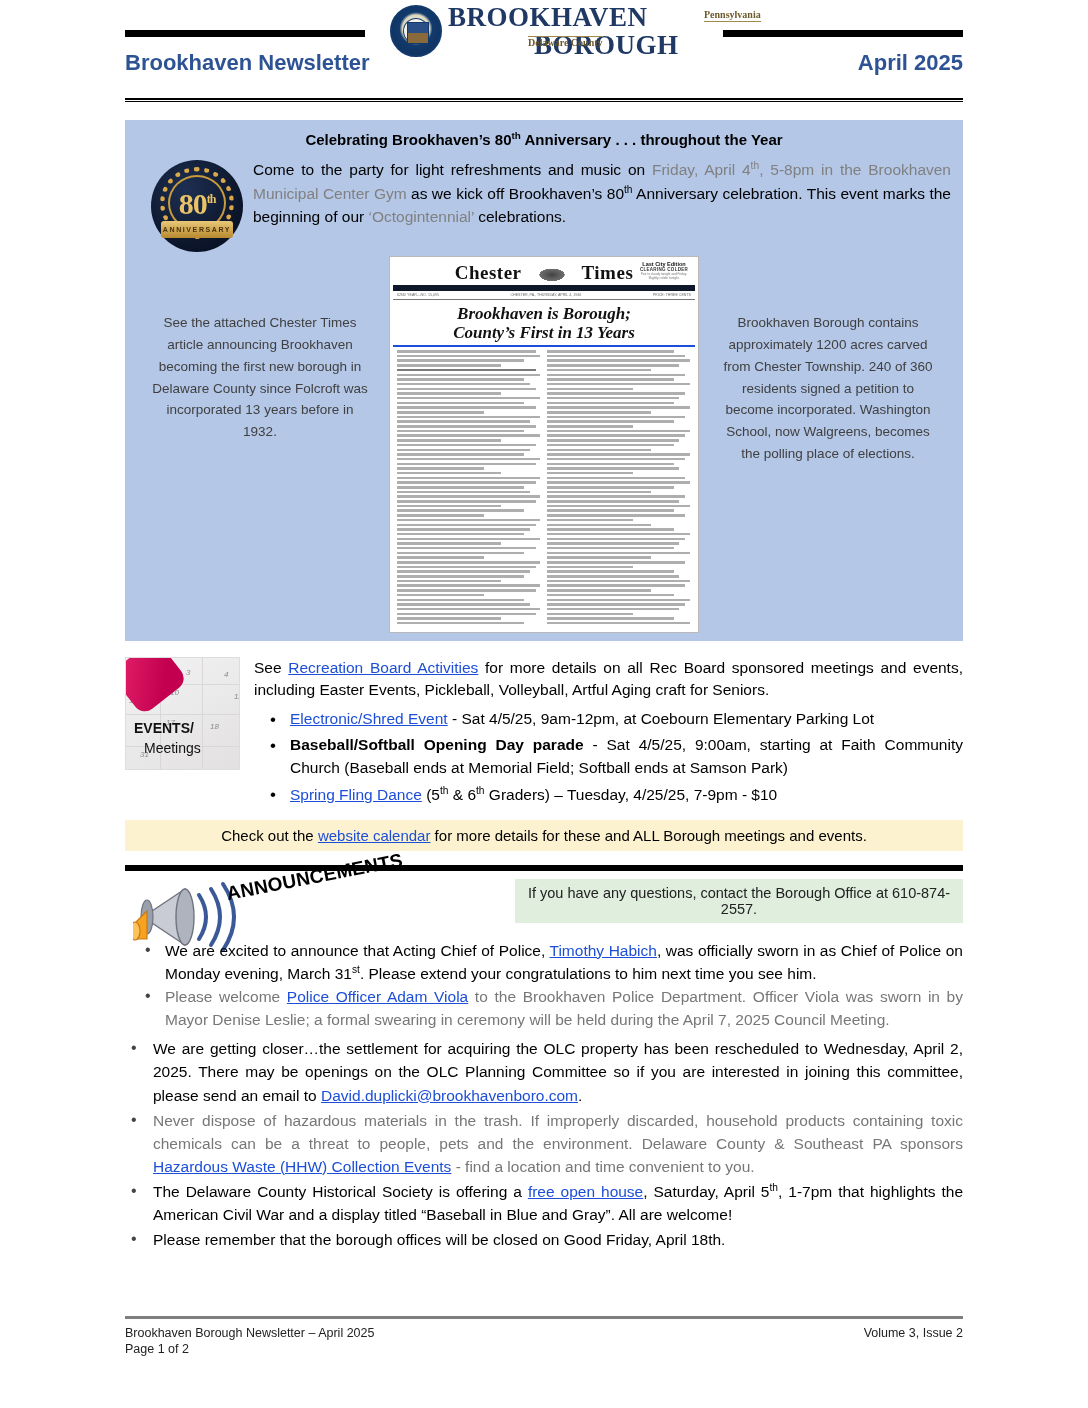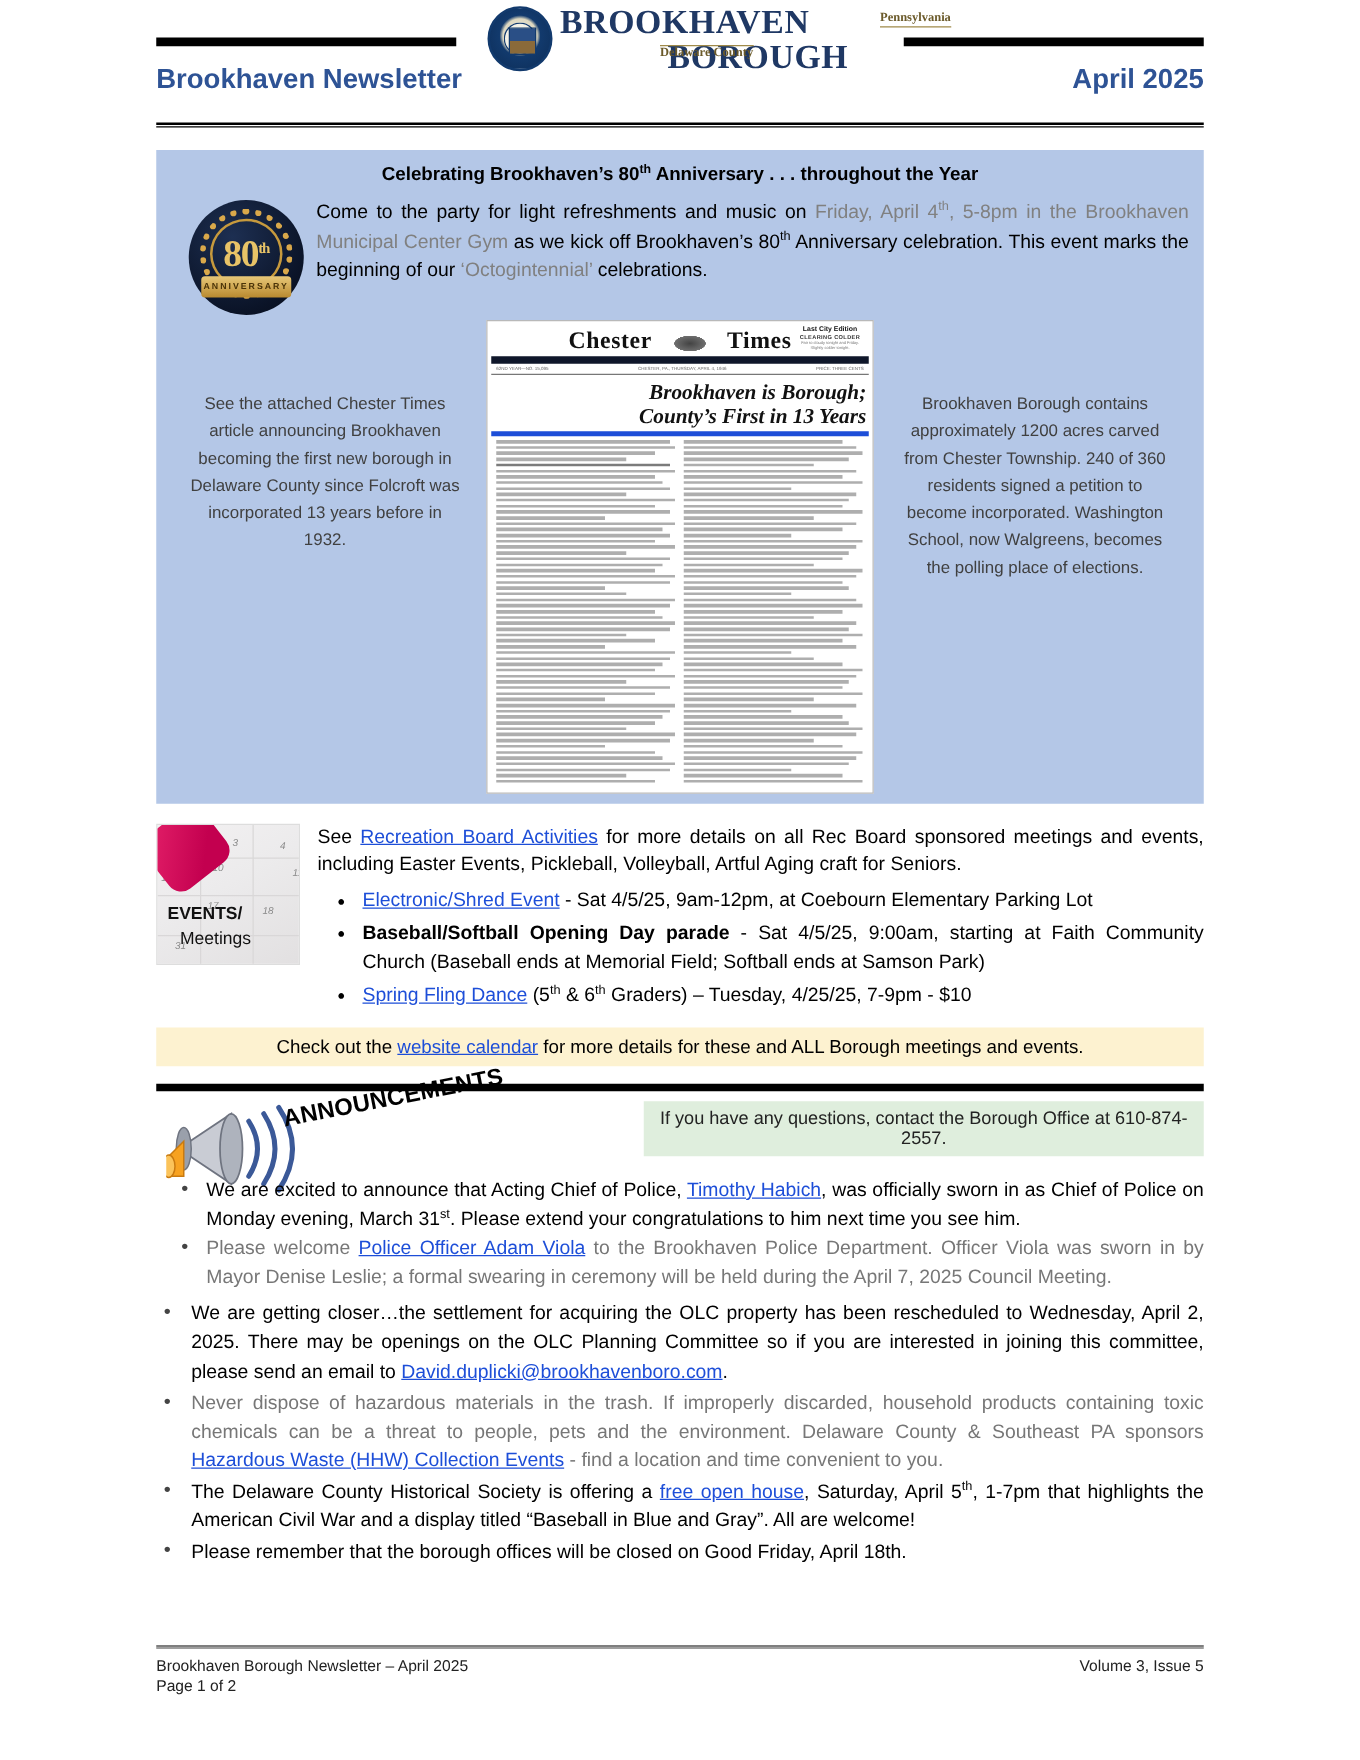--- a/index.html
+++ b/index.html
@@ -85,22 +85,22 @@
   .clip-crest { width:44px; height:18px;
     background:radial-gradient(ellipse at 50% 60%, #222 0%, #555 40%, #fff 41%, #fff 100%);
     border-radius:3px; opacity:.85; }
   .clip-edition { position:absolute; right:3px; top:1px; width:56px; text-align:center; }
   .clip-ed1 { font-size:5.5px; font-weight:bold; color:#111; }
   .clip-ed2 { font-size:4.5px; font-weight:bold; color:#333; letter-spacing:.3px; }
   .clip-ed3 { font-size:3.2px; color:#777; line-height:1.25; }
   .clip-dateline { display:flex; justify-content:space-between; font-size:3.6px; color:#666;
     padding:2px 4px; border-bottom:1px solid #777; }
   .clip-head { font-family:"Liberation Serif", serif; font-weight:bold; font-style:italic;
-    font-size:17px; text-align:right; line-height:1.12; color:#111;
-    border-bottom:4px solid #1d4ed8; padding:4px 2px 3px 2px; }
+    font-size:17px; text-align:center; line-height:1.12; color:#111;
+    border-bottom:2px solid #1d4ed8; padding:4px 2px 3px 2px; }
   .clip-cols { display:flex; gap:5px; padding:3px 4px 2px 4px; }
   .clip-col { flex:1; }
   .clip-line { height:2.5px; background:#9a9a9a; margin-bottom:2.2px; opacity:.8; }
   .clip-line.s1{ width:96%; } .clip-line.s2{ width:88%; } .clip-line.s3{ width:99%; }
   .clip-line.s4{ width:72%; } .clip-line.s5{ width:92%; } .clip-line.s6{ width:60%; }
   .clip-line.dk { background:#5a5a5a; }
 
   
   .events { margin:16px 125px 0 125px; display:flex; gap:14px; align-items:flex-start; }
   .cal-thumb { width:115px; height:113px; flex:0 0 auto; position:relative; overflow:hidden;
@@ -436,18 +436,18 @@
         <span>The Delaware County Historical Society is offering a </span><a class="link" href="#">free open house</a><span>, Saturday, April 5</span><sup>th</sup><span>, 1-7pm that highlights the American Civil War and a display titled “Baseball in Blue and Gray”. All are welcome!</span>
       </li>
       <li>Please remember that the borough offices will be closed on Good Friday, April 18th.</li>
     </ul>
   </div>
 
   <div class="footer">
     <div class="footer-rule"></div>
     <div class="footer-row">
       <span>Brookhaven Borough Newsletter – April 2025</span>
-      <span>Volume 3, Issue 5</span>
+      <span>Volume 3, Issue 2</span>
     </div>
     <div class="footer-page">Page 1 of 2</div>
   </div>
 
 </div>
 
 </body></html>

